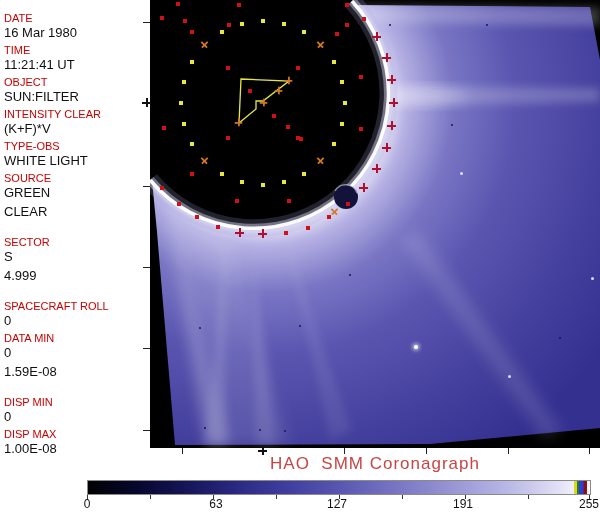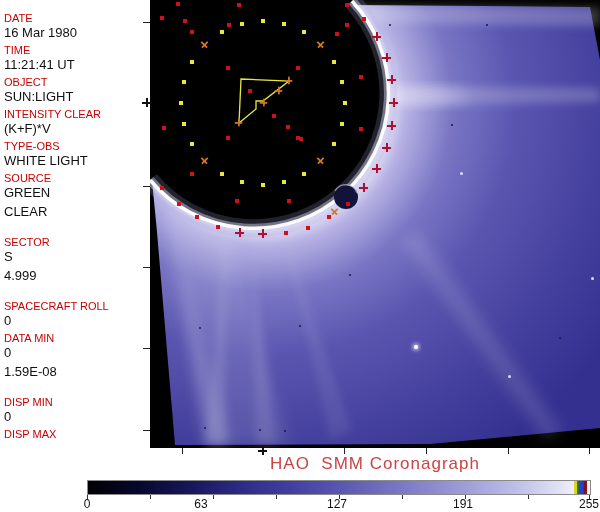--- a/index.html
+++ b/index.html
@@ -55,21 +55,21 @@
       <div class="field">
         <span class="lab">DATE</span>
         <span class="val">16 Mar 1980</span>
       </div>
       <div class="field">
         <span class="lab">TIME</span>
         <span class="val">11:21:41 UT</span>
       </div>
       <div class="field">
         <span class="lab">OBJECT</span>
-        <span class="val">SUN:LIGHT</span>
+        <span class="val">SUN:FILTER</span>
       </div>
       <div class="field">
         <span class="lab">INTENSITY CLEAR</span>
         <span class="val">(K+F)*V</span>
       </div>
       <div class="field">
         <span class="lab">TYPE-OBS</span>
         <span class="val">WHITE LIGHT</span>
       </div>
       <div class="field">
@@ -96,20 +96,21 @@
       </div>
       <div class="field">
         <span class="val">1.59E-08</span>
       </div>
       <div class="field">
         <span class="lab">DISP MIN</span>
         <span class="val">0</span>
       </div>
       <div class="field">
         <span class="lab">DISP MAX</span>
+        <span class="val">1.00E-08</span>
       </div>
     </div>
 
   <div id="panel">
     <svg id="scene" width="450" height="448" viewBox="150 0 450 448">
       <defs>
         <radialGradient id="corona" gradientUnits="userSpaceOnUse" cx="263" cy="103" r="420">
           <stop offset="0.30" stop-color="#e2def4"></stop>
           <stop offset="0.34" stop-color="#b6b2e4"></stop>
           <stop offset="0.45" stop-color="#7a76c4"></stop>
@@ -266,18 +267,18 @@
       <span class="cb-tick" style="left: 87px;"></span>
       <span class="cb-tick" style="left: 149.996px;"></span>
       <span class="cb-tick" style="left: 212.992px;"></span>
       <span class="cb-tick" style="left: 275.988px;"></span>
       <span class="cb-tick" style="left: 338.984px;"></span>
       <span class="cb-tick" style="left: 401.98px;"></span>
       <span class="cb-tick" style="left: 464.976px;"></span>
       <span class="cb-tick" style="left: 527.973px;"></span>
       <span class="cb-tick" style="left: 589px;"></span>
       <span class="cb-label" style="left: 87px;">0</span>
-      <span class="cb-label" style="left: 201px;">63</span>
+      <span class="cb-label" style="left: 216px;">63</span>
       <span class="cb-label" style="left: 337.016px;">127</span>
       <span class="cb-label" style="left: 463.008px;">191</span>
       <span class="cb-label" style="left: 589px;">255</span>
     </div>
 </div>
 
 </body></html>

